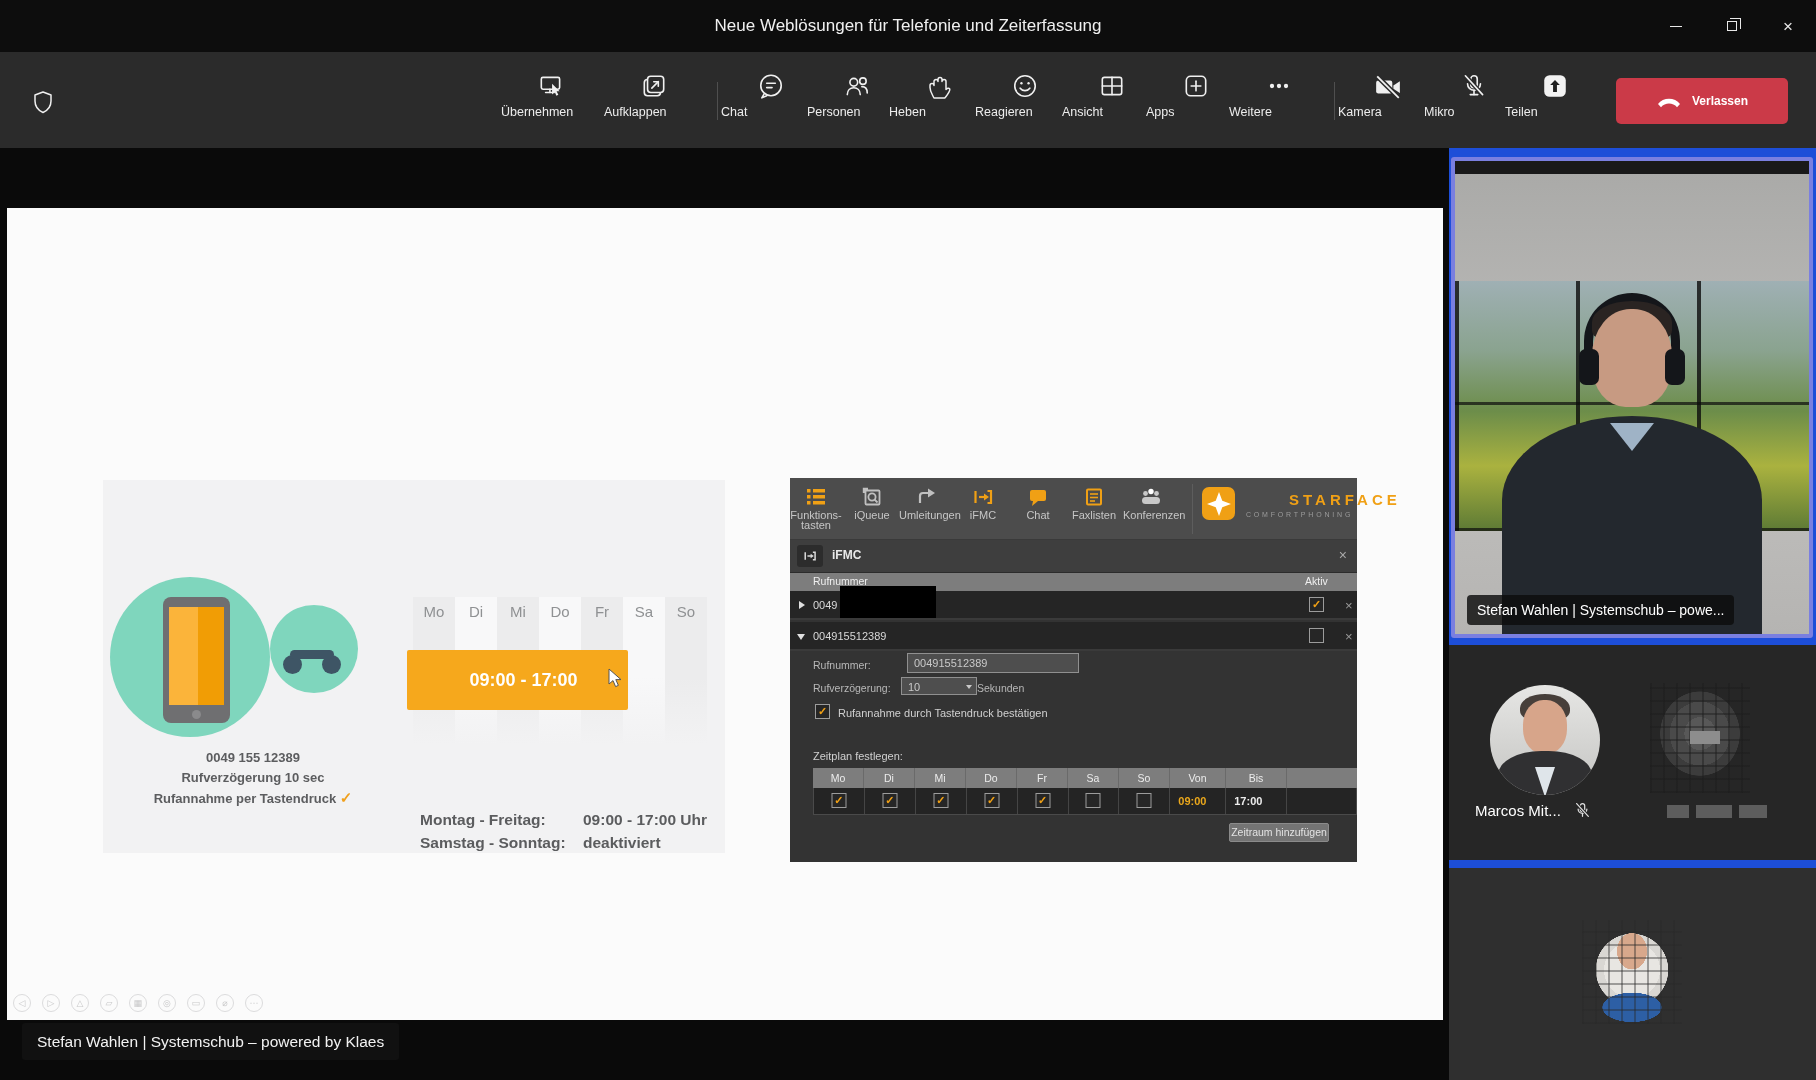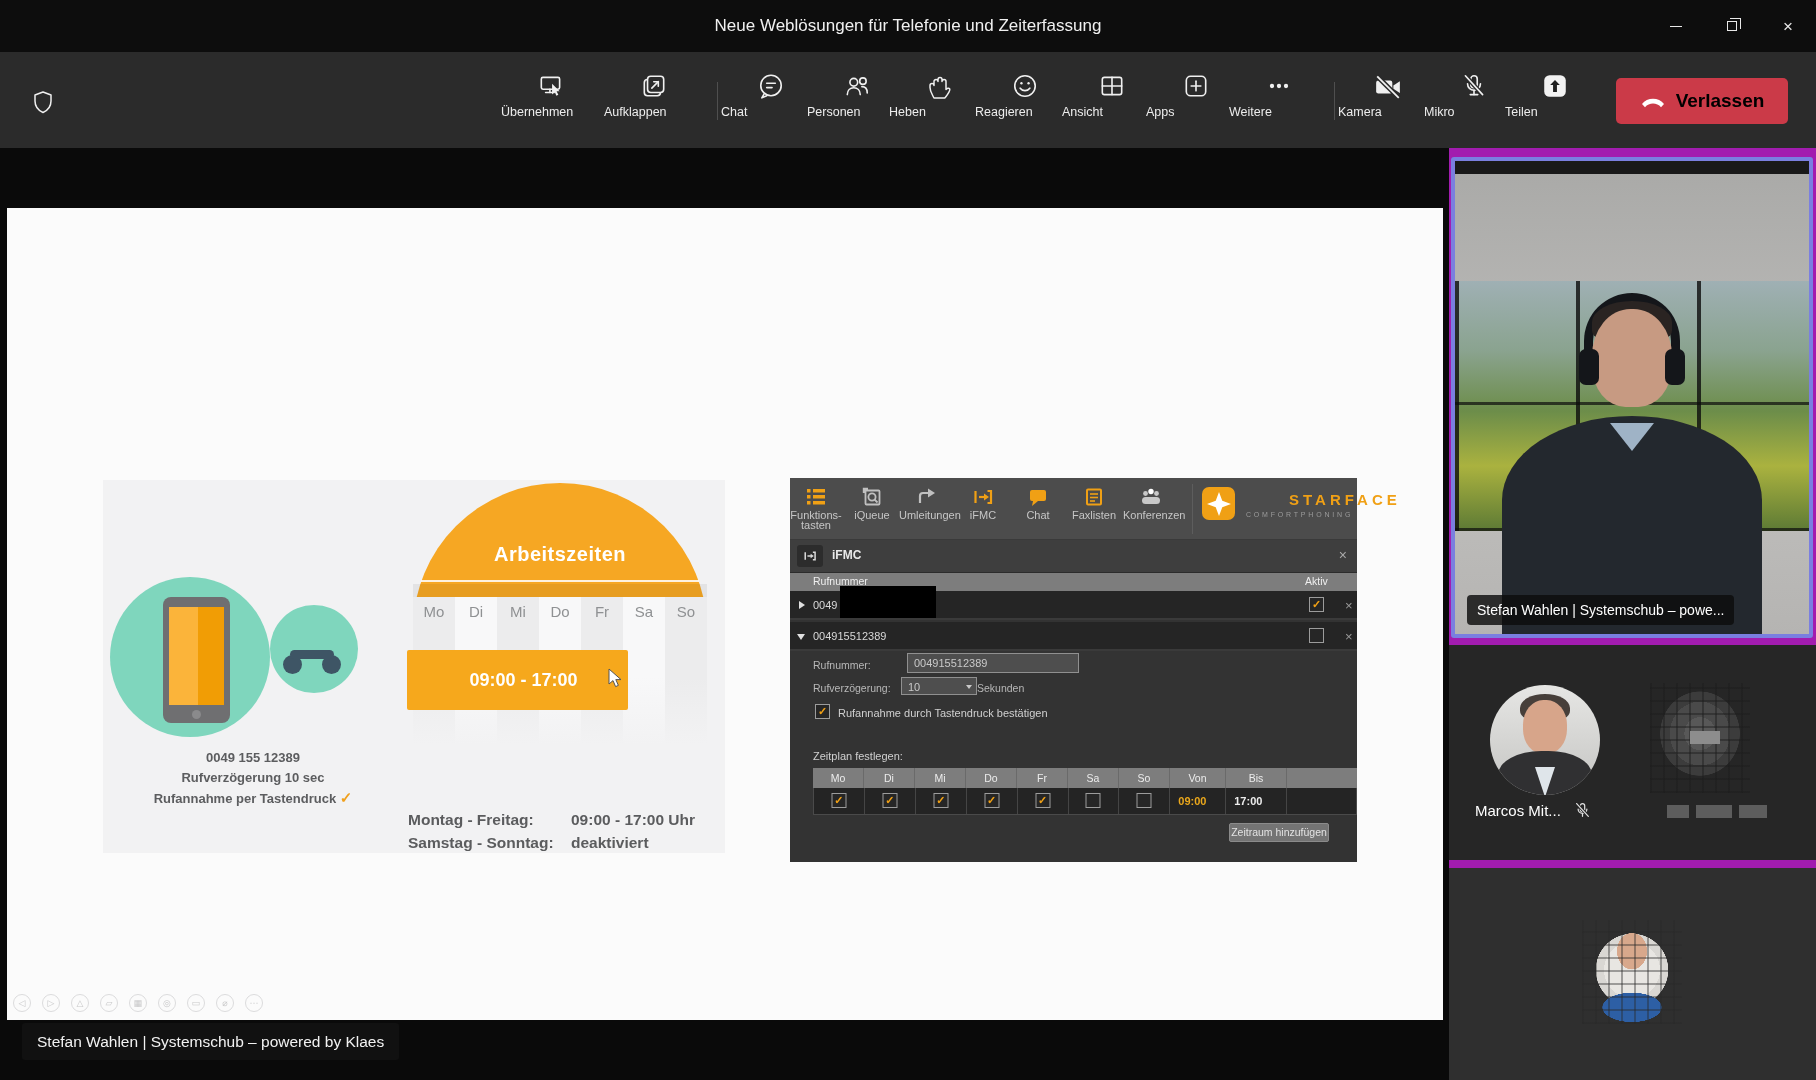--- a/index.html
+++ b/index.html
@@ -22,21 +22,21 @@
   
   .toolbar { position:absolute; left:0; top:52px; width:1816px; height:96px; background:#2b2b2b; }
   .shield { position:absolute; left:30px; top:37px; }
   .tb-btn { position:absolute; top:18px; transform:translateX(-50%); width:100px; cursor:pointer; }
   .tb-btn .ic { height:32px; display:flex; align-items:center; justify-content:center; }
   .tb-btn .lb { margin-top:3px; font-size:12.5px; color:#ededed; white-space:nowrap; }
   .tb-sep { position:absolute; top:30px; width:1px; height:38px; background:#4f4f4f; }
   svg.tbi { stroke:#f0f0f0; fill:none; stroke-width:1.5; stroke-linecap:round; stroke-linejoin:round; }
   .leave-btn { position:absolute; left:1616px; top:26px; width:172px; height:46px; background:#cb3a48;
     border-radius:5px; display:flex; align-items:center; justify-content:center; gap:10px; cursor:pointer; }
-  .leave-btn .lv-label { color:#000000; font-size:19px; font-weight:bold; }
+  .leave-btn .lv-label { color:#ffffff; font-size:12px; font-weight:bold; }
 
   
   .stage { position:absolute; left:0; top:148px; width:1449px; height:932px; background:#0a0a0a; }
   .slide { position:absolute; left:7px; top:60px; width:1436px; height:812px; background:#fbfbfb; }
 
   
   .img-block { position:absolute; left:96px; top:272px; width:622px; height:373px; background:#f2f2f3; }
   .circle-big { position:absolute; left:7px; top:97px; width:160px; height:160px; border-radius:50%; background:#7fd6bd; }
   .circle-small { position:absolute; left:167px; top:125px; width:88px; height:88px; border-radius:50%; background:#7fd6bd; }
   .phone { position:absolute; left:60px; top:117px; width:67px; height:126px; background:#6f6f71; border-radius:8px; }
@@ -64,21 +64,21 @@
   .segment .wt-title { position:absolute; left:0; right:0; top:60px; text-align:center; color:#fff;
     font-size:20px; font-weight:bold; letter-spacing:.5px; }
   .days { position:absolute; left:310px; top:123px; width:294px; height:22px; display:flex; }
   .days span { flex:1; text-align:center; font-size:15px; color:#8f9193; font-weight:500; }
   .timebar { position:absolute; left:304px; top:170px; width:221px; height:60px; background:#f6a81c;
     border-radius:2px; display:flex; align-items:center; justify-content:center; }
   .timebar span { color:#fff; font-size:18px; font-weight:bold;padding-left:12px; }
   .cursor-arrow { position:absolute; left:505px; top:188px; }
 
   
-  .summary { position:absolute; left:401px; top:600px; display:grid; grid-template-columns:163px auto;
+  .summary { position:absolute; left:413px; top:600px; display:grid; grid-template-columns:163px auto;
     font-size:15.5px; font-weight:bold; color:#5b5c5e; line-height:23px; }
 
   
   .sf { position:absolute; left:783px; top:270px; width:567px; height:384px; background:#333; font-family:"Liberation Sans",sans-serif; }
   .sf-menubar { position:absolute; left:0; top:0; width:567px; height:62px; background:#4c4c4c; border-bottom:1px solid #3a3a3a; }
   .sf-item { position:absolute; top:7px; width:56px; transform:translateX(-50%); text-align:center; }
   .sf-item .sic { height:24px; display:flex; align-items:center; justify-content:center; }
   .sf-item .slb { margin-top:2px; font-size:11px; color:#c6c6c6; line-height:9.5px; }
   .sf-divider { position:absolute; left:402px; top:6px; width:1px; height:50px; background:#5d5d5d; }
   .sf-logo { position:absolute; left:412px; top:9px; width:33px; height:33px; background:#f0a015; border-radius:7px;
@@ -123,21 +123,21 @@
     border:1px solid #8b8b8b; border-radius:2px; color:#e3e3e3; font-size:10.5px; text-align:center; line-height:17px; }
 
   
   .mini-controls { position:absolute; left:6px; top:786px; display:flex; gap:11px; }
   .mini-controls .mc { width:18px; height:18px; border:1px solid #dcdcdd; border-radius:50%;
     color:#c9c9ca; font-size:9px; display:flex; align-items:center; justify-content:center; }
   .presenter-label { position:absolute; left:22px; top:875px; height:37px; background:#111; border-radius:3px;
     color:#f2f2f2; font-size:15.5px; line-height:37px; padding:0 15px; display:inline-block; white-space:nowrap; }
 
   
-  .sidebar { position:absolute; left:1449px; top:148px; width:367px; height:932px; background:#a21caf; }
+  .sidebar { position:absolute; left:1449px; top:148px; width:367px; height:932px; background:#1d4ed8; }
   .video-tile { position:absolute; left:2px; top:9px; width:362px; height:481px; border:4px solid #7a7fe0;
     border-radius:3px; background:#9e9e9c; }
   .vt-inner { position:absolute; inset:0; overflow:hidden; background:linear-gradient(180deg,#a9a9a7,#c1c0be 60%,#b5b4b2); }
   .vt-topband { position:absolute; left:0; top:0; right:0; height:13px; background:#191919; }
   .vt-photowall { position:absolute; left:0; top:120px; right:0; height:250px;
     background:
       repeating-linear-gradient(90deg, rgba(12,12,12,.8) 0 4px, transparent 4px 121px),
       repeating-linear-gradient(0deg, rgba(12,12,12,.7) 0 3px, transparent 3px 126px),
       linear-gradient(180deg,#9fb0b4 0%,#8aa38f 28%,#6c8d4a 52%,#aab23f 74%,#5d7a35 100%); }
   .vt-body { position:absolute; left:47px; top:255px; width:260px; height:230px; background:#23282e;
@@ -376,26 +376,20 @@
           <div class="cupR"></div>
           <div class="bridge"></div>
         </div>
         <div class="phone-text">
           <div>0049 155 12389</div>
           <div>Rufverzögerung  10 sec</div>
           <div><span>Rufannahme per Tastendruck</span> <span class="chk">✓</span></div>
         </div>
 
         <div class="stripes"></div>
-        <div class="segment">
-          <div class="disc"></div>
-          <div class="wt-title">Arbeitszeiten</div>
-          <div class="wline"></div>
-          <div class="band"></div>
-        </div>
         <div class="days">
           <span>Mo</span>
           <span>Di</span>
           <span>Mi</span>
           <span>Do</span>
           <span>Fr</span>
           <span>Sa</span>
           <span>So</span>
         </div>
         <div class="timebar">

